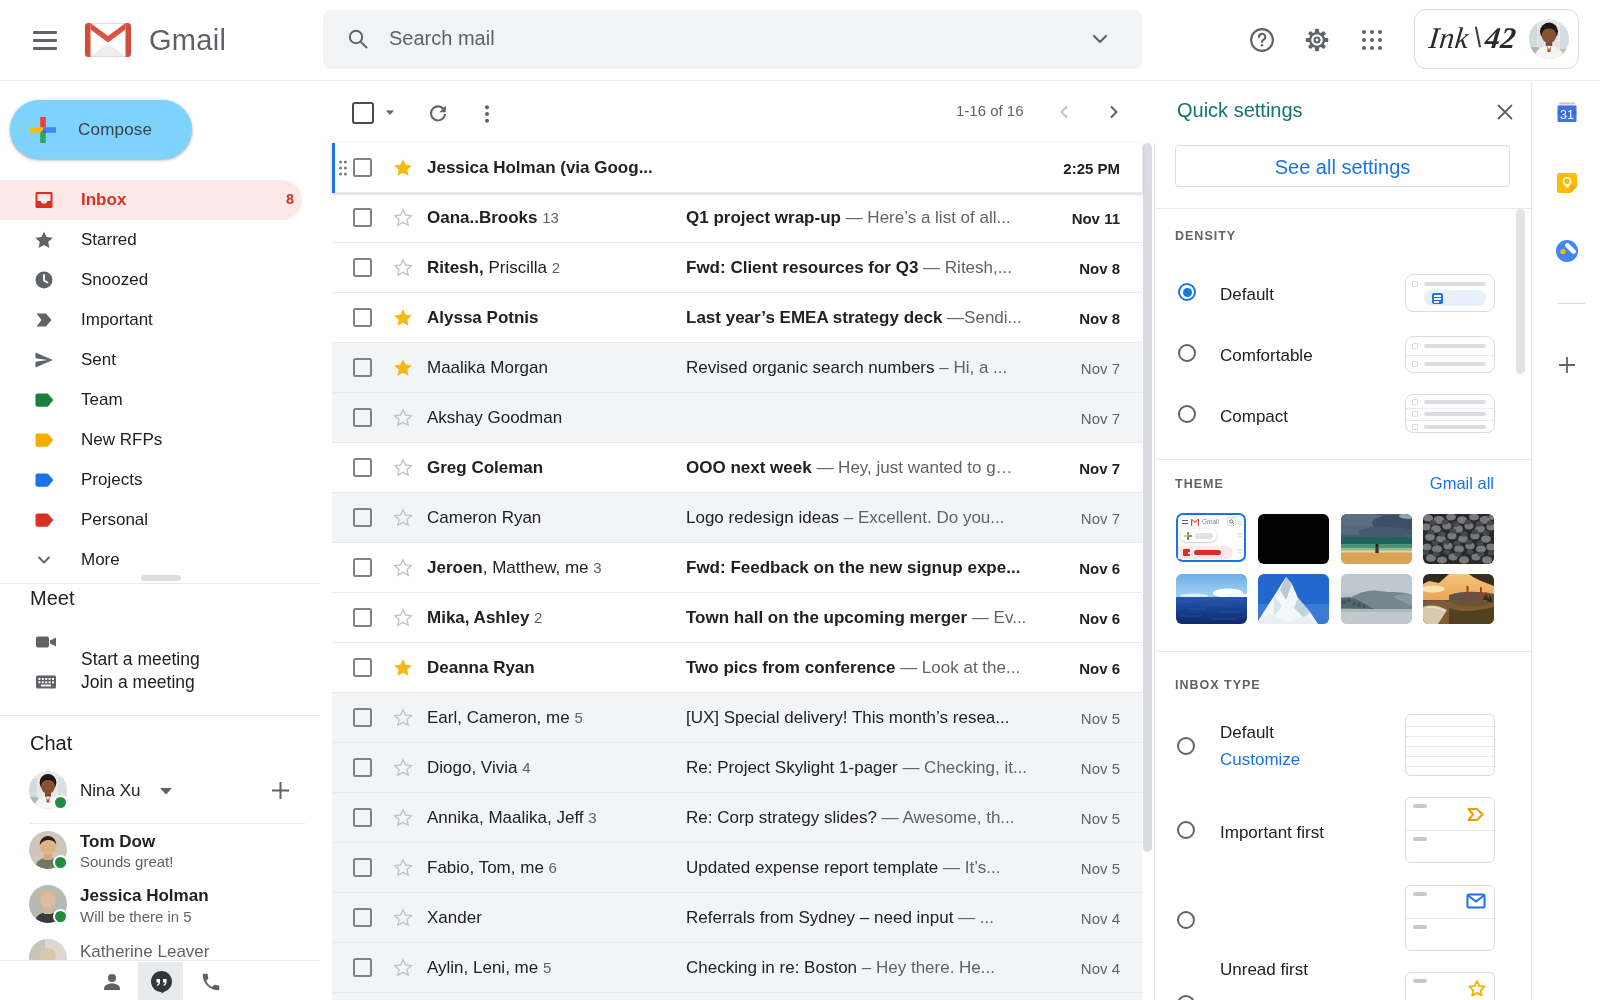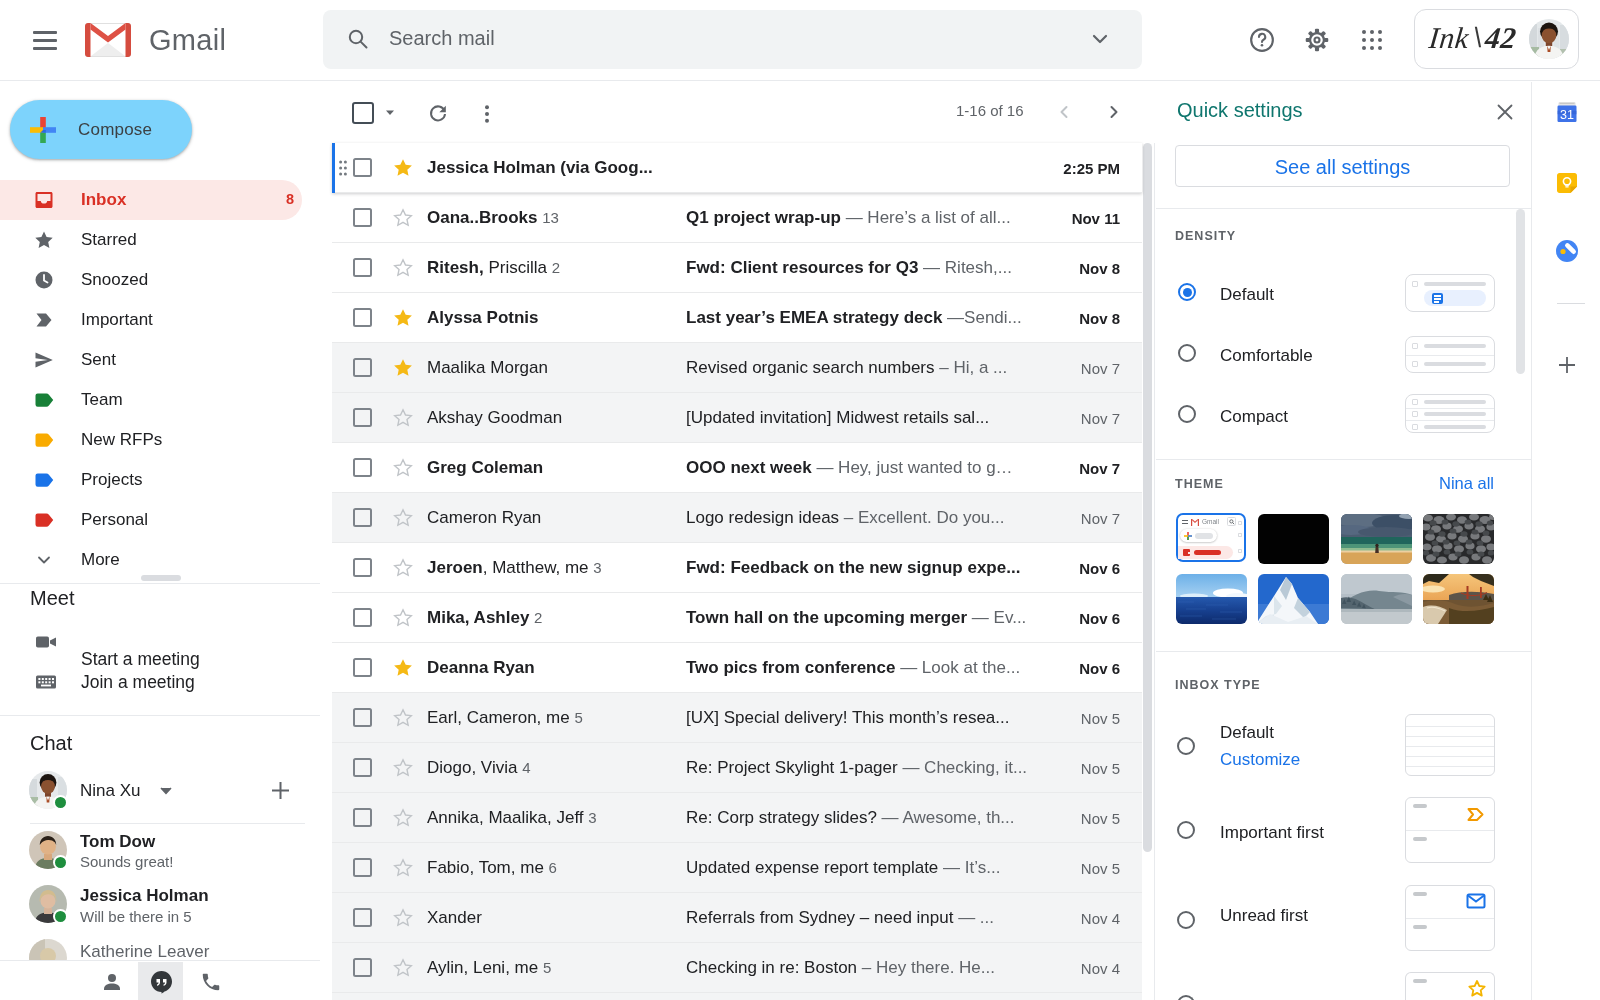--- a/index.html
+++ b/index.html
@@ -424,21 +424,20 @@
           <div class="sender">Maalika Morgan</div>
           <div class="subj">Revised organic search numbers<span class="snp"> – Hi, a ...</span></div>
           <div class="date">Nov 7</div>
         </div>
         <div class="mailrow read" style="top:312px;">
           <div class="cb"></div>
           <svg class="star" viewBox="0 0 22 22">
             <path d="M11,2.8 l2.5,5.2 5.8,0.65 -4.3,3.9 1.15,5.7 -5.15,-2.9 -5.15,2.9 1.15,-5.7 -4.3,-3.9 5.8,-0.65 z" fill="none" stroke="#c0c4c8" stroke-width="1.4"></path>
           </svg>
           <div class="sender">Akshay Goodman</div>
-          <div class="subj">[Updated invitation] Midwest retails sal...<span class="snp"></span></div>
           <div class="date">Nov 7</div>
         </div>
         <div class="mailrow unread" style="top:362px;">
           <div class="cb"></div>
           <svg class="star" viewBox="0 0 22 22">
             <path d="M11,2.8 l2.5,5.2 5.8,0.65 -4.3,3.9 1.15,5.7 -5.15,-2.9 -5.15,2.9 1.15,-5.7 -4.3,-3.9 5.8,-0.65 z" fill="none" stroke="#c0c4c8" stroke-width="1.4"></path>
           </svg>
           <div class="sender">Greg Coleman</div>
           <div class="subj">OOO next week<span class="snp"> — Hey, just wanted to g…</span></div>
           <div class="date">Nov 7</div>
@@ -574,21 +573,21 @@
     <div style="position:absolute; left:18px; top:5px; width:62px; height:4px; background:#dadce0; border-radius:2px;"></div>
     <div style="position:absolute; left:0; top:12.5px; width:88px; height:1px; background:#e8eaed;"></div>
     <div style="position:absolute; left:6px; top:16px; width:6px; height:6px; border:1px solid #dadce0; border-radius:1px;"></div>
     <div style="position:absolute; left:18px; top:17px; width:62px; height:4px; background:#dadce0; border-radius:2px;"></div>
     <div style="position:absolute; left:0; top:25px; width:88px; height:1px; background:#e8eaed;"></div>
     <div style="position:absolute; left:6px; top:29px; width:6px; height:6px; border:1px solid #dadce0; border-radius:1px;"></div>
     <div style="position:absolute; left:18px; top:30px; width:62px; height:4px; background:#dadce0; border-radius:2px;"></div>
   </div>
   <div class="pdivider" style="top:377px;"></div>
   <div class="plabel" style="top:395px;">THEME</div>
-  <div style="position:absolute; right:37px; top:392px; font-size:16.5px; font-weight:500; color:#1a73e8;">Nina all</div>
+  <div style="position:absolute; right:37px; top:392px; font-size:16.5px; font-weight:500; color:#1a73e8;">Gmail all</div>
   <div id="themes">
         <div style="position:absolute; left:20px; top:431px; width:70px; height:49px; border:2.5px solid #1a73e8; border-radius:7px; background:#fff; z-index:2;">
           <div style="position:absolute; left:4px; top:5px; width:6px; height:1.3px; background:#5f6368;"></div>
           <div style="position:absolute; left:4px; top:8px; width:6px; height:1.3px; background:#5f6368;"></div>
           <svg style="position:absolute; left:13px; top:3.5px;" width="8" height="7" viewBox="0 0 16 14">
             <rect x="0" y="0" width="16" height="14" rx="1" fill="#fff"></rect>
             <rect x="0" y="0" width="2.4" height="14" fill="#d54c3f"></rect>
             <rect x="13.6" y="0" width="2.4" height="14" fill="#d54c3f"></rect>
             <polygon points="2.4,0 8,5 13.6,0 13.6,3 8,8 2.4,3" fill="#de5145"></polygon>
           </svg>
@@ -779,21 +778,21 @@
   <div class="rlabel" style="top:741px;">Important first</div>
   <div class="itthumb" style="top:715px; height:66px;">
     <div style="position:absolute; left:7px; top:6px; width:14px; height:4px; background:#c6c9cc; border-radius:2px;"></div>
     <svg style="position:absolute; left:60px; top:9px;" width="20" height="15" viewBox="0 0 20 15">
           <path d="M2.5,2 h8.5 l5.5,5.5 -5.5,5.5 h-8.5 l4.5,-5.5 z" fill="none" stroke="#f29900" stroke-width="2" stroke-linejoin="round"></path>
         </svg>
     <div style="position:absolute; left:0; top:32px; width:88px; height:1px; background:#e8eaed;"></div>
     <div style="position:absolute; left:7px; top:39px; width:14px; height:4px; background:#c6c9cc; border-radius:2px;"></div>
   </div>
   <div class="radio" style="left:21px; top:829px;"></div>
-  <div class="rlabel" style="top:824px;">Unread first</div>
+  <div class="rlabel" style="top:878px;">Unread first</div>
   <div class="itthumb" style="top:803px; height:66px;">
     <div style="position:absolute; left:7px; top:6px; width:14px; height:4px; background:#c6c9cc; border-radius:2px;"></div>
     <svg style="position:absolute; left:60px; top:7px;" width="20" height="16" viewBox="0 0 20 16">
           <rect x="1.5" y="1.5" width="17" height="13" rx="1.5" fill="none" stroke="#1a73e8" stroke-width="2"></rect>
           <path d="M2,2.5 L10,8.5 L18,2.5" fill="none" stroke="#1a73e8" stroke-width="2"></path>
         </svg>
     <div style="position:absolute; left:0; top:32px; width:88px; height:1px; background:#e8eaed;"></div>
     <div style="position:absolute; left:7px; top:39px; width:14px; height:4px; background:#c6c9cc; border-radius:2px;"></div>
   </div>
   <div class="itthumb" style="top:890px; height:28px; border-bottom:none; border-radius:6px 6px 0 0;">

